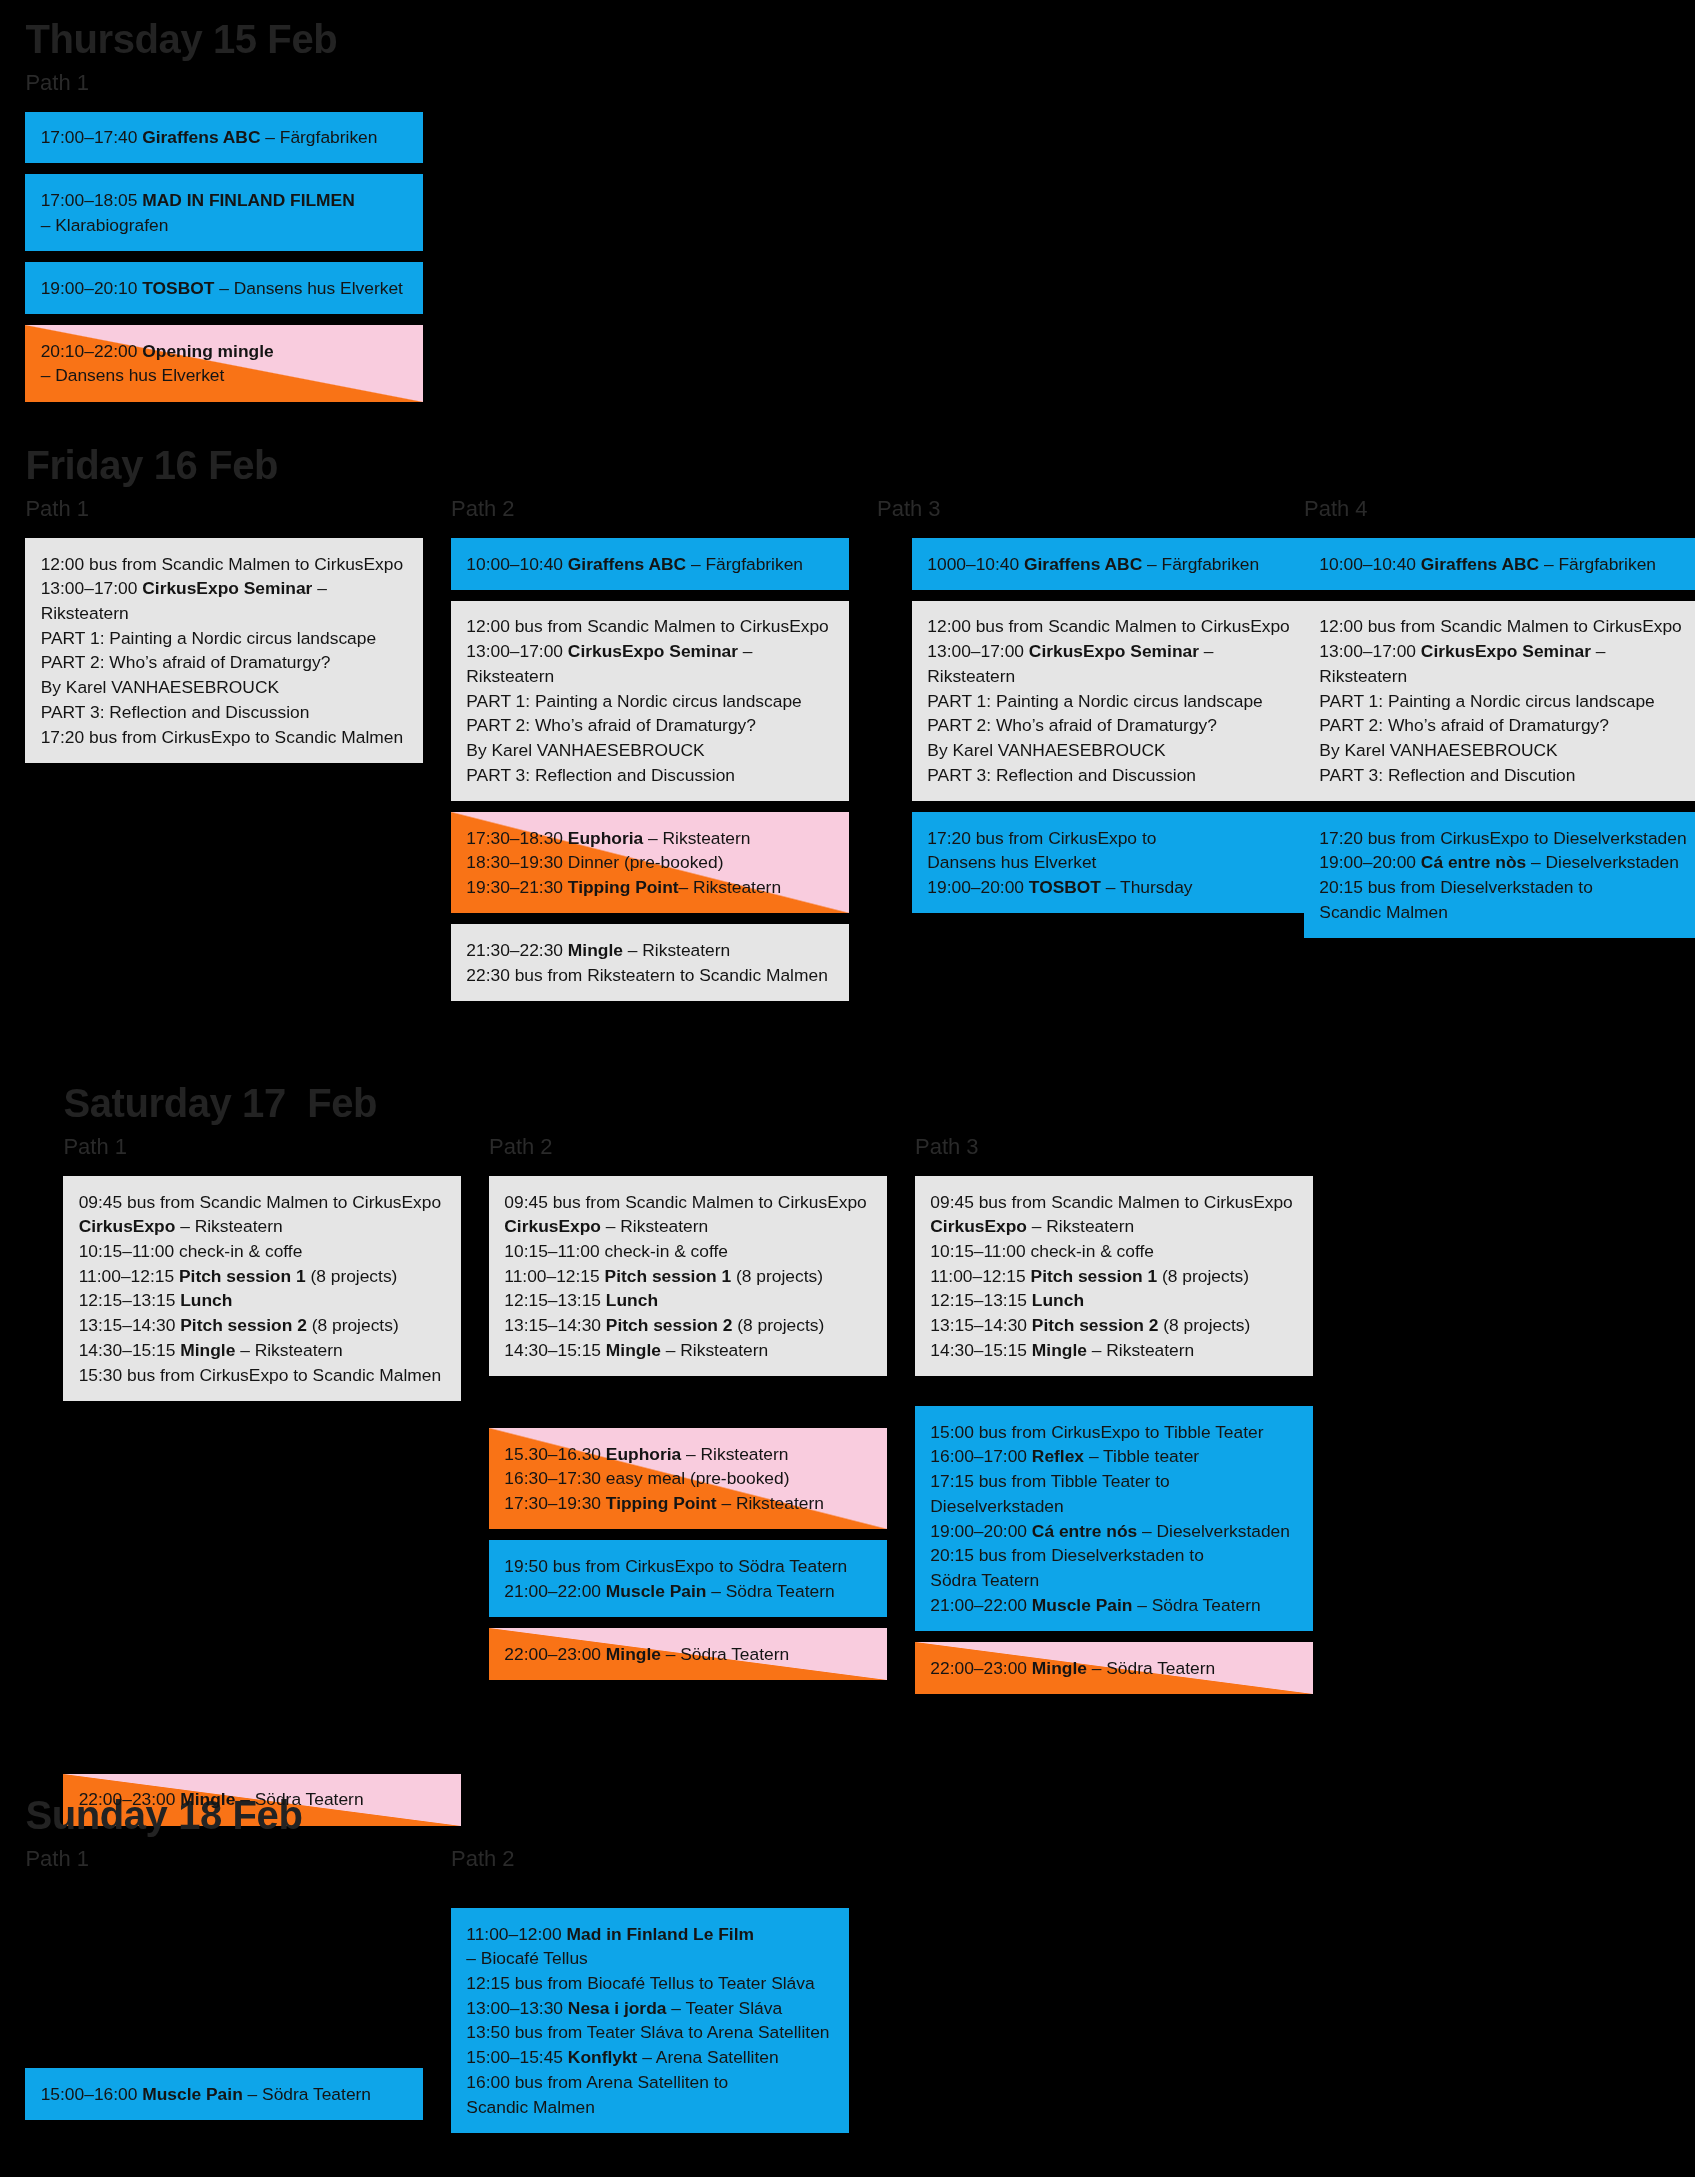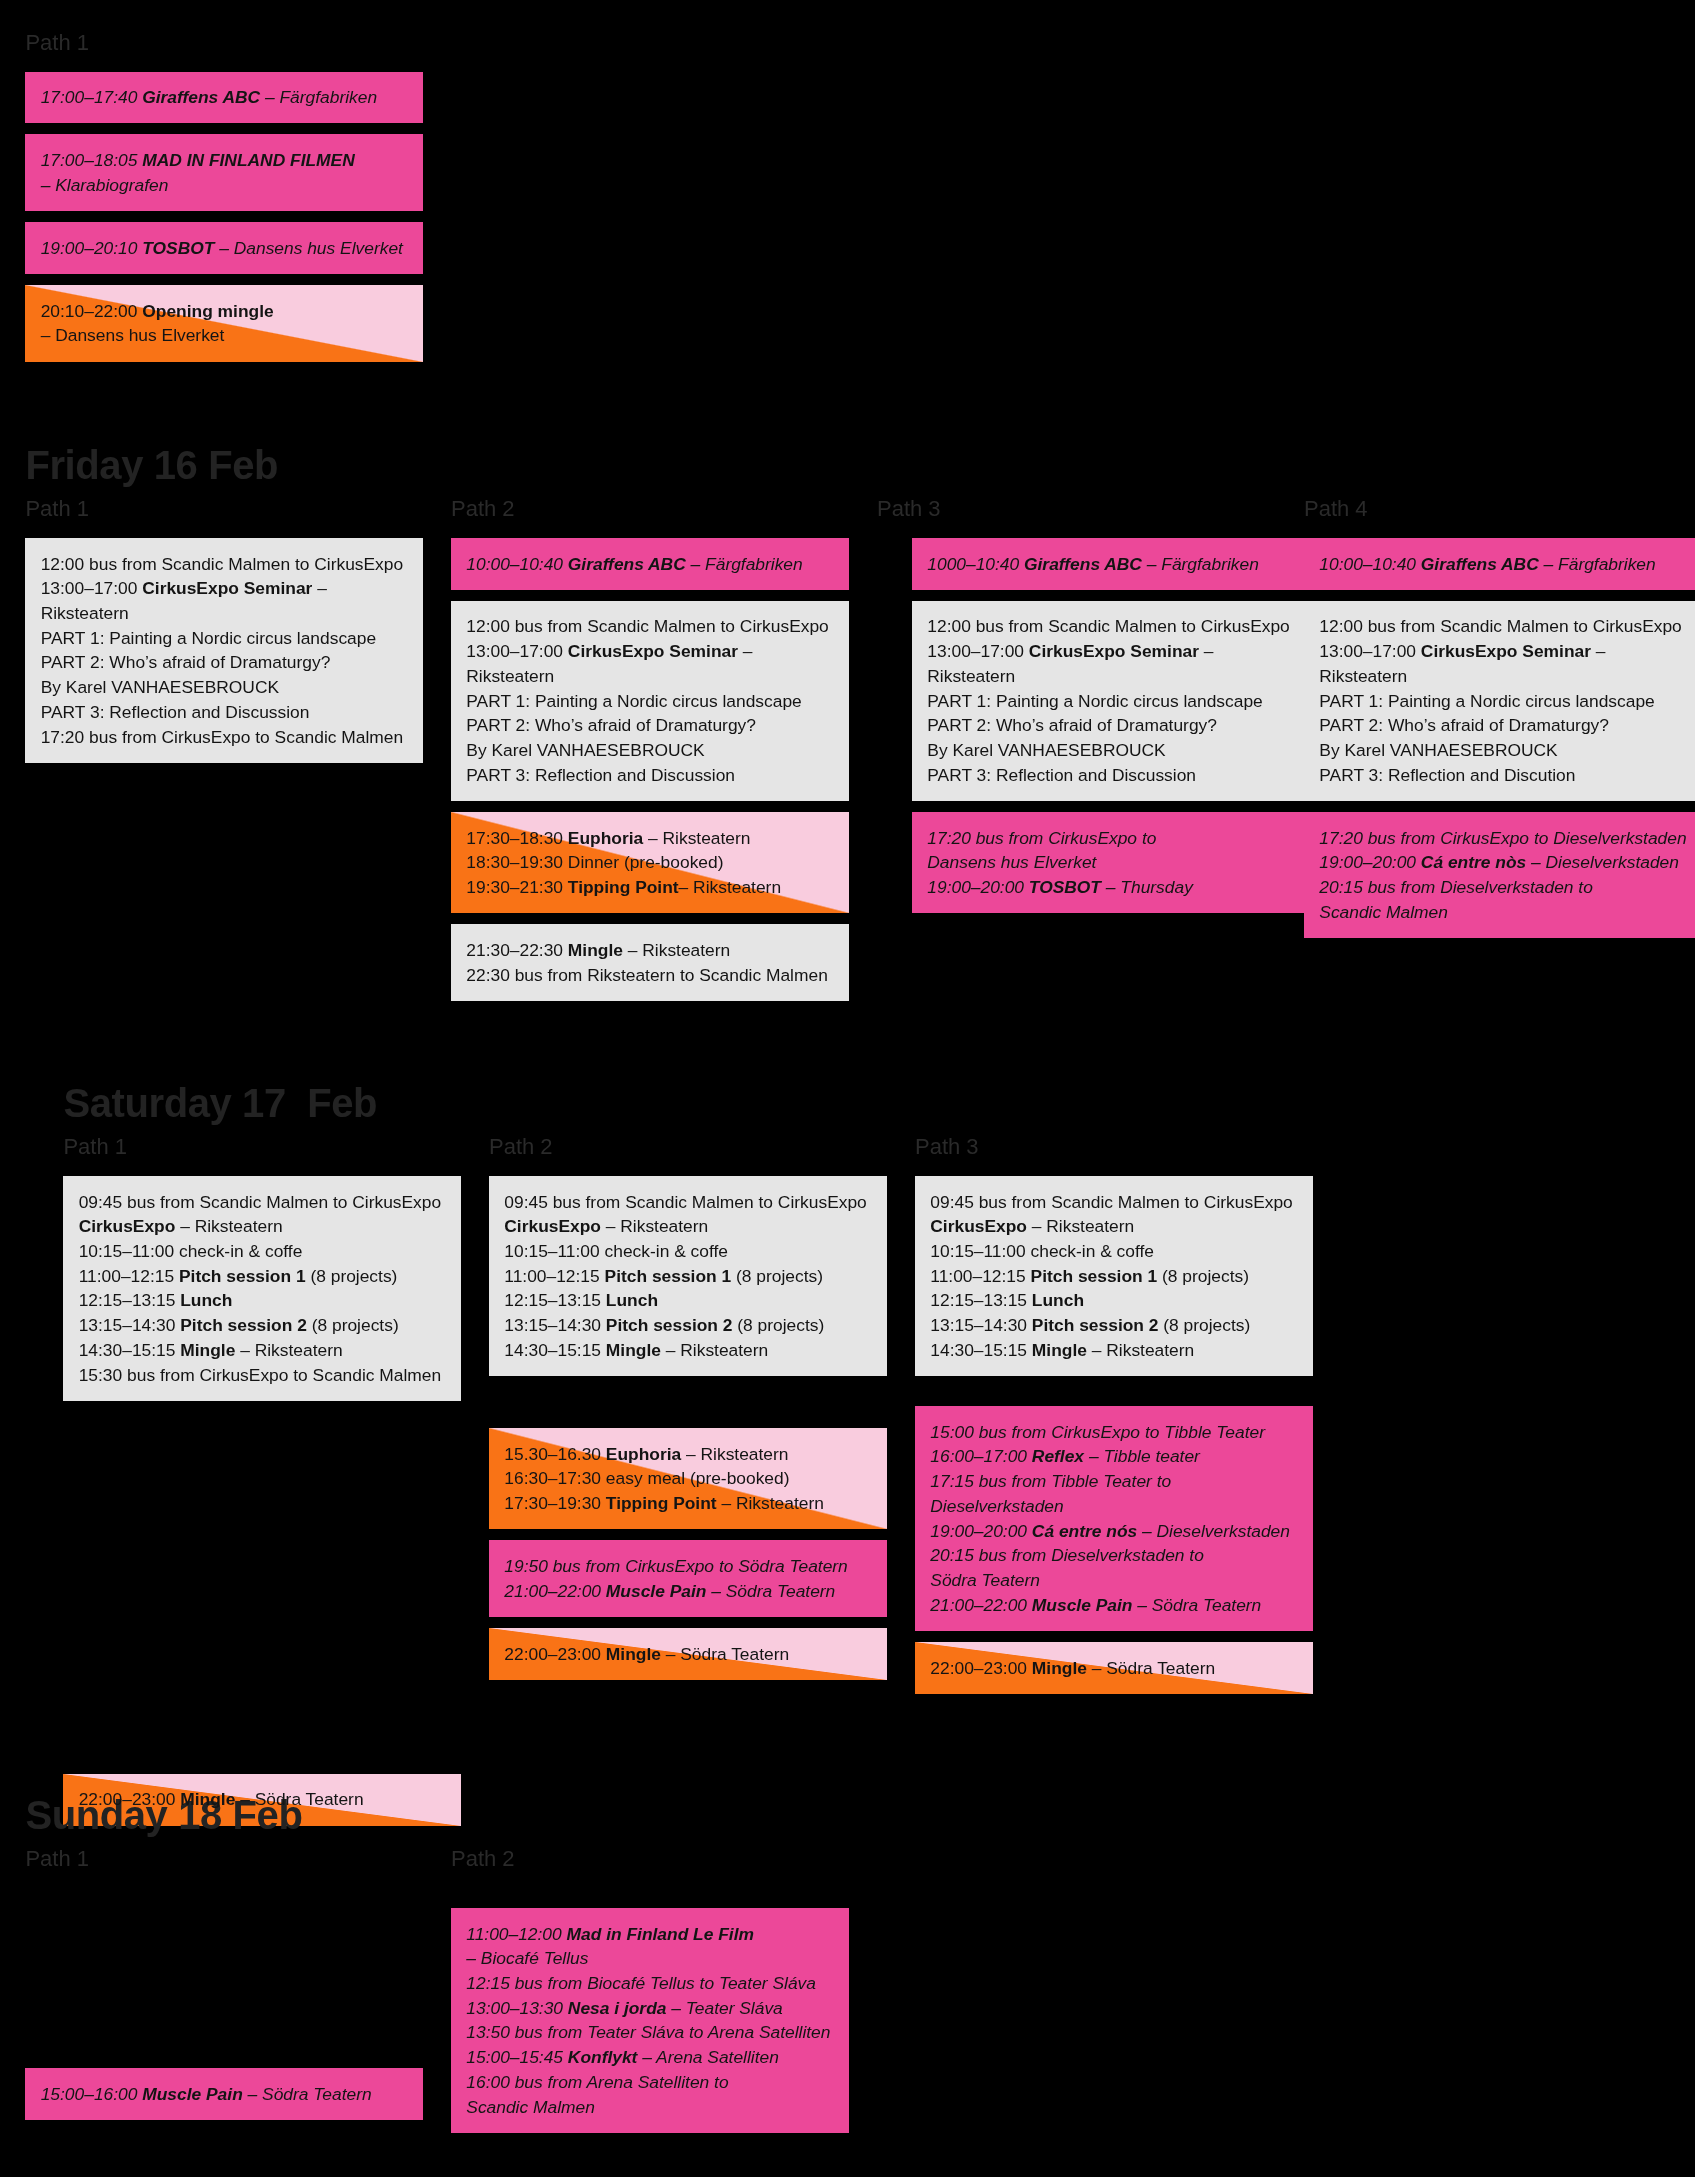--- a/index.html
+++ b/index.html
@@ -45,40 +45,41 @@
     padding:13.6px 13.6px 13.6px 15.3px;
     margin-bottom:11px;
     font-size:17.4px;
     line-height:1.42;
     color:#141414;
     overflow:hidden;
     position:relative;
   }
   .block .ln{white-space:pre-wrap;}
   .block b{font-weight:bold;}
-  .pink{background:#ec4899;font-style:italic;}
+  .pink{background:#0ea5e9;}
   .blue{background:#e5e5e5;}
   
   .split{
     background:#f97316;
   }
   .split::before{
     content:"";
     position:absolute;
     inset:0;
     background:linear-gradient(to top right, rgba(0,0,0,0) 49.6%, #f9ccde 50.4%);
     pointer-events:none;
   }
   .split > .ln{position:relative;z-index:2;}
 </style>
 </head>
 <body>
 
 <div id="schedule">
     <div class="day-section" style="position: absolute; left: 0px; top: 18.6px; width: 1695px;">
+      <div class="day-title">Thursday 15 Feb</div>
       <div class="path-row">
         <div class="path-label" style="left: 25.4px;">Path 1</div>
       </div>
       <div class="cols" style="position: relative; margin-top: 12px;">
         <div class="col" style="left: 25.4px;">
           <div class="block pink">
             <div class="ln"><span>17:00–17:40 </span><b>Giraffens ABC</b><span> – Färgfabriken</span></div>
           </div>
           <div class="block pink">
             <div class="ln"><span>17:00–18:05 </span><b>MAD IN FINLAND FILMEN</b></div>

